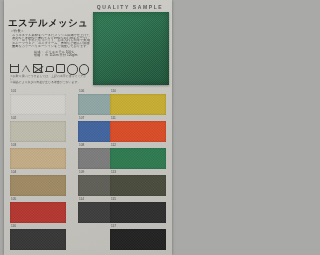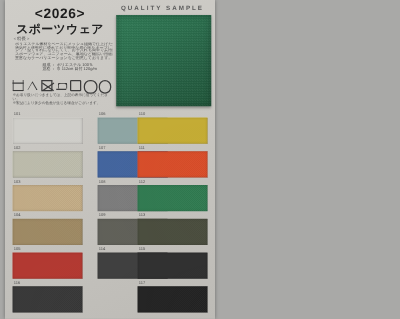--- a/index.html
+++ b/index.html
@@ -123,22 +123,21 @@
     box-shadow:inset 0 0 2px rgba(0,0,0,.22);
   }
   .cell .chip.empty{background-image:none;box-shadow:none;}
 </style>
 </head>
 <body>
 
 <div class="page">
 
   <div class="header">
-    <div class="title-code">&lt;2026&gt;</div>
-    <div class="title-name">スポーツウェア</div>
+    <div class="title-name">エステルメッシュ</div>
     <div class="spec-head">＜特長＞</div>
     <div class="spec-body">
       <div>ポリエステル素材をベースにメッシュ組織で仕上げた生地です。</div>
       <div>通気性と速乾性に優れており軽快な着心地をキープします。</div>
       <div>シワ・型くずれになりにくく、お手入れも簡単で実用的です。</div>
       <div>スポーツウェア、ユニフォーム、裏地など幅広い用途に対応。</div>
       <div>豊富なカラーバリエーションをご用意しております。</div>
     </div>
     <div class="spec-meta">
       <div>組成 ： ポリエステル 100％</div>

